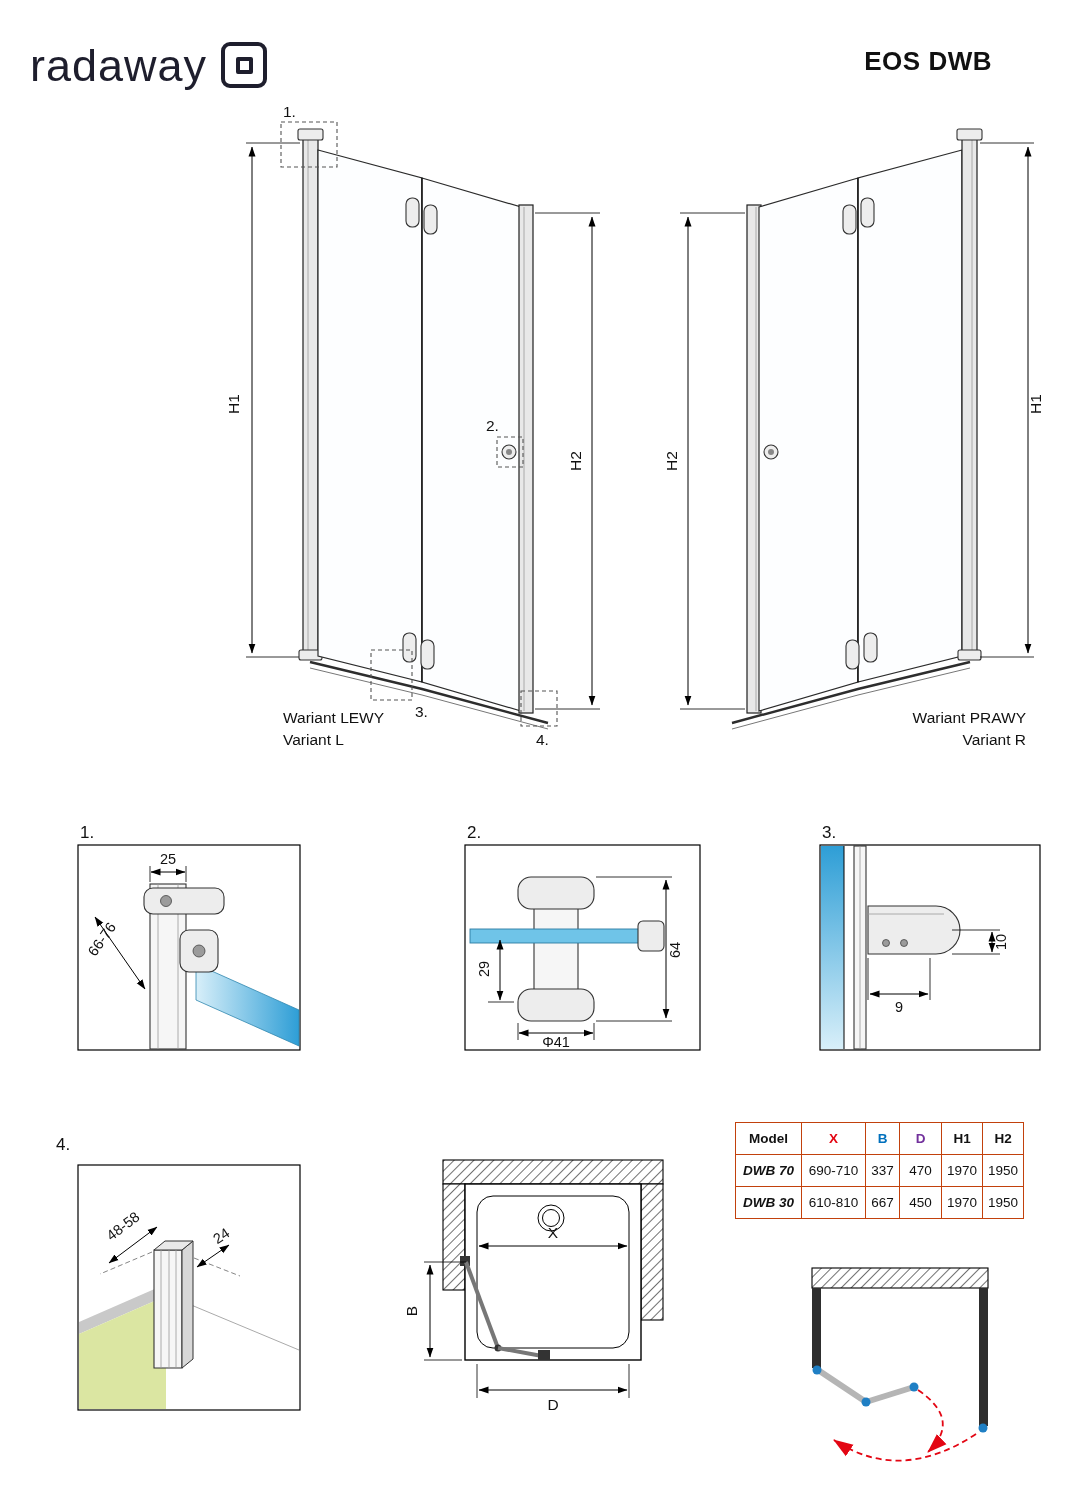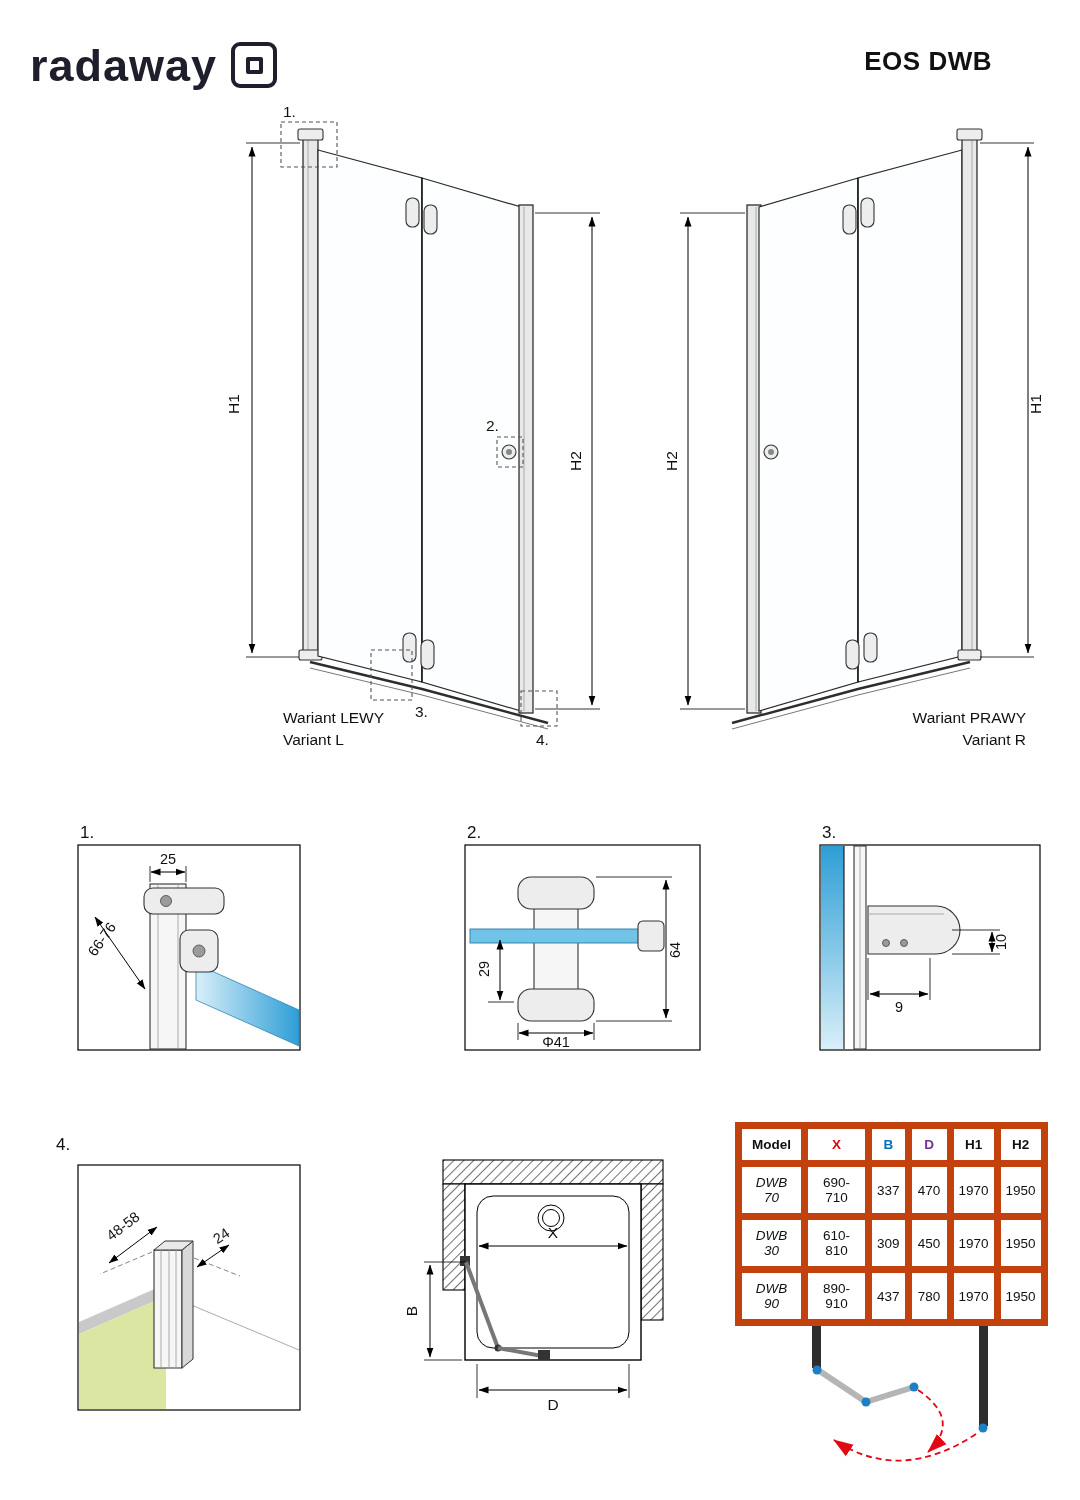--- a/index.html
+++ b/index.html
@@ -2,21 +2,21 @@
 <html><head>
 <meta charset="utf-8">
 <style>
   *{margin:0;padding:0;box-sizing:border-box}
   html,body{background:#fff}
   .page{position:relative;width:1080px;height:1500px;background:#fff;
         font-family:"Liberation Sans",sans-serif;color:#111;overflow:hidden}
 
   
   .brand{position:absolute;left:30px;top:42px;display:flex;align-items:center;gap:14px;color:#1e1e2d}
-  .brand-text{font-size:45px;font-weight:bold;letter-spacing:1px;line-height:1}
+  .brand-text{font-size:45px;font-weight:normal;letter-spacing:1px;line-height:1}
   .brand-icon{width:46px;height:46px;border:4px solid #1e1e2d;border-radius:9px;
               display:flex;align-items:center;justify-content:center}
   .brand-icon-inner{width:17px;height:17px;border:4px solid #1e1e2d;border-radius:2px}
   .doc-title{position:absolute;top:46px;right:88px;font-size:26px;font-weight:bold;letter-spacing:.5px}
 
   
   .draw{position:absolute;left:0;top:0;width:1080px;height:1500px}
   .ext{stroke:#000;stroke-width:.8}
   .dim{stroke:#000;stroke-width:1;fill:none}
   .thin{stroke:#9a9a9a;stroke-width:.8;fill:none}
@@ -31,29 +31,29 @@
   .railthin{fill:none;stroke:#777;stroke-width:1}
   .dash{stroke:#777;stroke-width:.9;stroke-dasharray:5 3;fill:none}
   .lbl{font-family:"Liberation Sans",sans-serif;font-size:15.5px;fill:#111}
   .lbls{font-family:"Liberation Sans",sans-serif;font-size:14.5px;fill:#111}
   .dlbl{font-family:"Liberation Sans",sans-serif;font-size:17px;fill:#111}
   .arc{fill:none;stroke:#e30613;stroke-width:1.8;stroke-dasharray:6 4}
 
   
   .spec-table{position:absolute;left:735px;top:1122px;border-collapse:collapse;
               font-size:13.5px;text-align:center;background:#fff}
-  .spec-table th,.spec-table td{border:7px solid #c2410c;height:24px;padding:8px 5px}
+  .spec-table th,.spec-table td{border:1px solid #c2410c;height:24px;padding:8px 5px}
   .spec-table th{font-weight:bold}
   .spec-table th:nth-child(1){width:66px}
   .spec-table th:nth-child(2){width:64px}
   .spec-table th:nth-child(3){width:34px}
   .spec-table th:nth-child(4){width:42px}
   .spec-table th:nth-child(5){width:40px}
   .spec-table th:nth-child(6){width:40px}
-  .spec-table .model{font-weight:normal;font-style:italic}
+  .spec-table .model{font-weight:bold;font-style:italic}
   .c-x{color:#e30613}
   .c-b{color:#0070bd}
   .c-d{color:#72309c}
 </style>
 </head>
 <body>
 
 <div class="page">
 
   <div class="brand">
@@ -313,29 +313,21 @@
         <td class="model">DWB 70</td>
         <td>690-710</td>
         <td>337</td>
         <td>470</td>
         <td>1970</td>
         <td>1950</td>
       </tr>
       <tr>
         <td class="model">DWB 30</td>
         <td>610-810</td>
-        <td>309</td>
+        <td>667</td>
         <td>450</td>
-        <td>1970</td>
-        <td>1950</td>
-      </tr>
-      <tr>
-        <td class="model">DWB 90</td>
-        <td>890-910</td>
-        <td>437</td>
-        <td>780</td>
         <td>1970</td>
         <td>1950</td>
       </tr>
     </tbody>
   </table>
 
 </div>
 
 </body></html>

